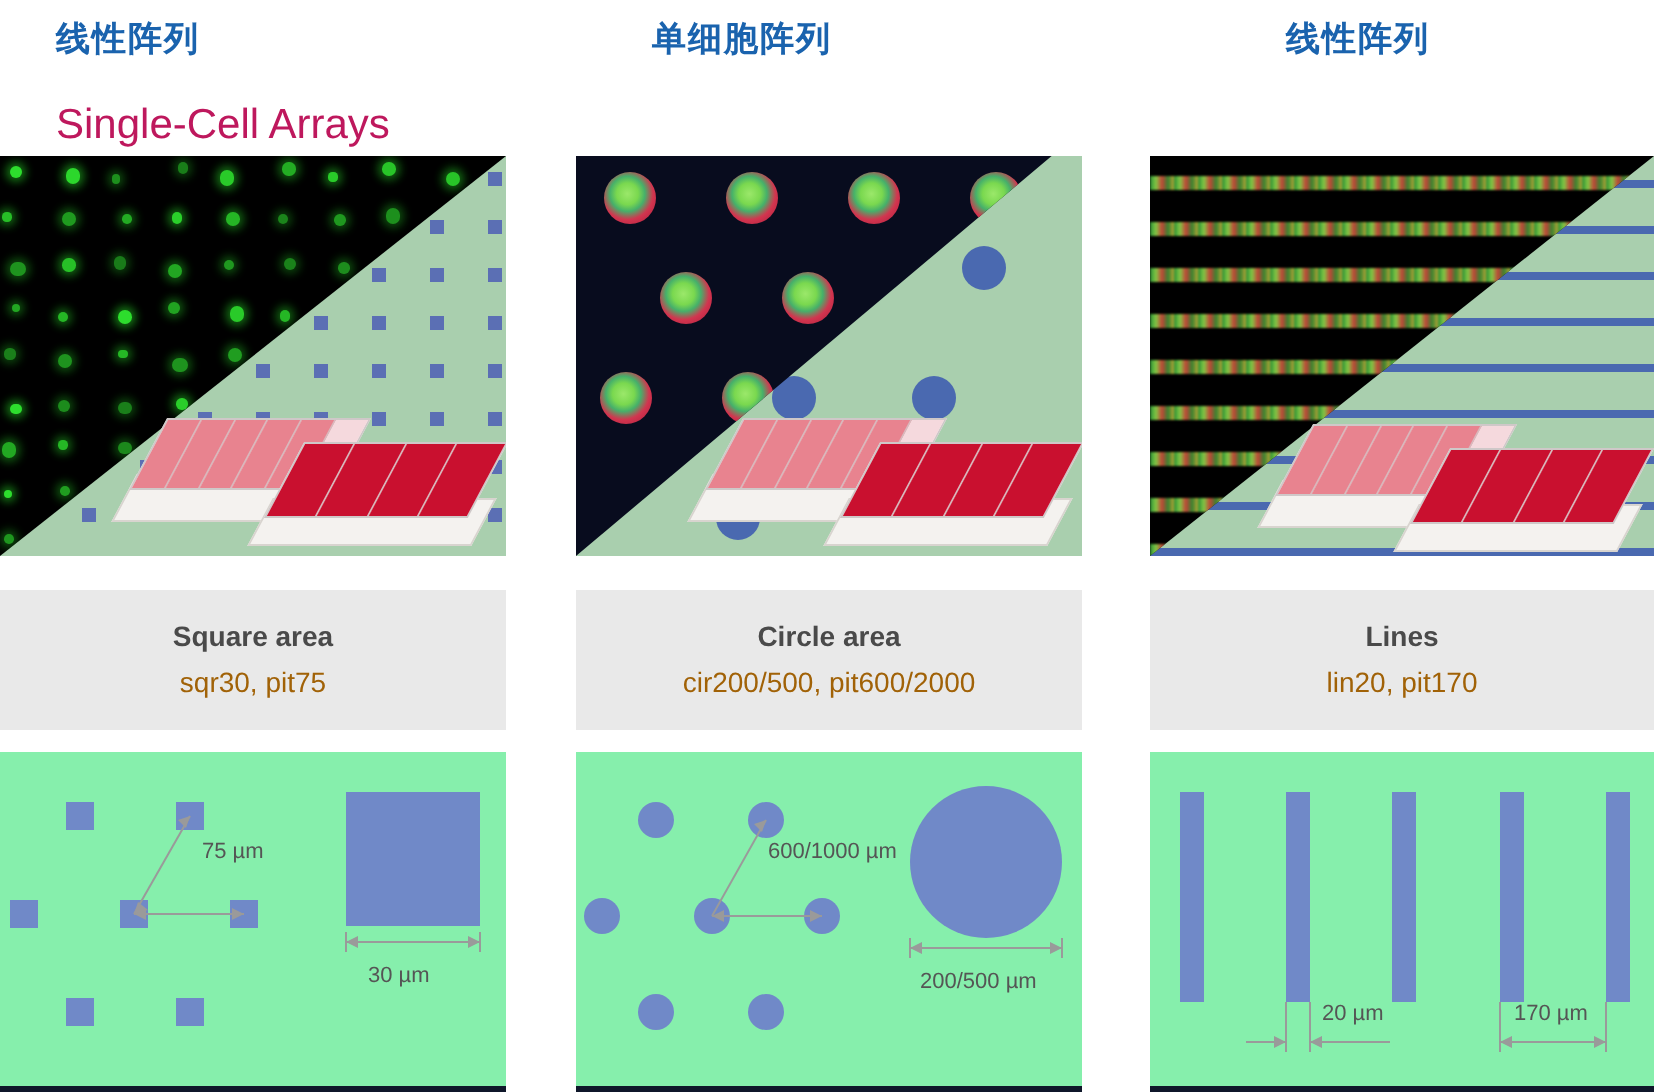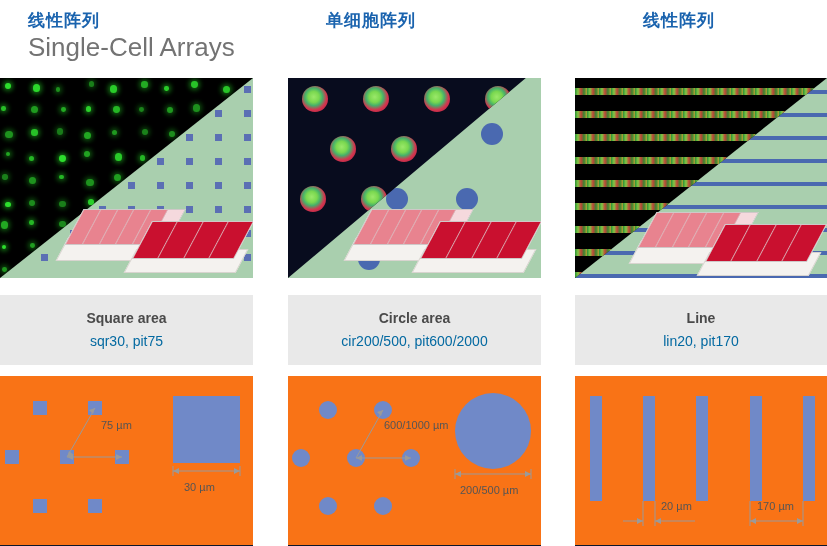--- a/index.html
+++ b/index.html
@@ -17,21 +17,21 @@
     grid-template-rows:78px 200px 17px 70px 11px 170px;
   }
   
   .head{padding-left:28px;padding-top:8px;box-sizing:border-box;}
   .head .cn{
     font-size:17px;font-weight:700;color:#1a63ae;
     letter-spacing:1px;line-height:24px;
     font-family:"DejaVu Sans","Liberation Sans",sans-serif;
   }
   .head .en{
-    font-size:26px;color:#737373;line-height:30px;margin-top:0;
+    font-size:21px;color:#be185d;line-height:30px;margin-top:16px;
     white-space:nowrap;
   }
   .head.c2{padding-left:38px;}
   .head.c3{padding-left:68px;}
 
   
   .imgpanel{position:relative;overflow:hidden;background:#000;}
   .imgpanel .green{
     position:absolute;inset:0;background:#a9cfae;
   }
@@ -73,24 +73,24 @@
   .slide .well:last-child{border-right:none;}
   .slide .well.deep{background:#c9102f;}
   .slide .well.mid{background:#e8838f;}
 
   
   .cap{
     background:#e9e9e9;display:flex;flex-direction:column;
     align-items:center;justify-content:center;box-sizing:border-box;
   }
   .cap .t{font-size:14px;font-weight:700;color:#4a4a4a;line-height:20px;}
-  .cap .s{font-size:14px;color:#0369a1;line-height:22px;margin-top:2px;}
-
-  
-  .diag{position:relative;border-bottom:1px solid #0f172a;background:#f97316;}
+  .cap .s{font-size:14px;color:#a16207;line-height:22px;margin-top:2px;}
+
+  
+  .diag{position:relative;border-bottom:3px solid #0f172a;background:#86efac;}
   .diag svg{display:block;}
 </style>
 </head>
 <body>
 
 <div class="grid">
 
   <div class="head c1" style="grid-column:1;grid-row:1;">
     <div class="cn">线性阵列</div>
     <div class="en">Single-Cell Arrays</div>
@@ -319,21 +319,21 @@
 
   <div class="cap" style="grid-column:1;grid-row:4;">
     <div class="t">Square area</div>
     <div class="s">sqr30, pit75</div>
   </div>
   <div class="cap" style="grid-column:3;grid-row:4;">
     <div class="t">Circle area</div>
     <div class="s">cir200/500, pit600/2000</div>
   </div>
   <div class="cap" style="grid-column:5;grid-row:4;">
-    <div class="t">Line</div>
+    <div class="t">Lines</div>
     <div class="s">lin20, pit170</div>
   </div>
 
   <div class="diag" style="grid-column:1;grid-row:6;">
     <svg width="253" height="166" viewBox="0 0 253 166">
       <g fill="#7089c8">
         <rect x="33" y="25" width="14" height="14"></rect>
         <rect x="88" y="25" width="14" height="14"></rect>
         <rect x="5" y="74" width="14" height="14"></rect>
         <rect x="60" y="74" width="14" height="14"></rect>

